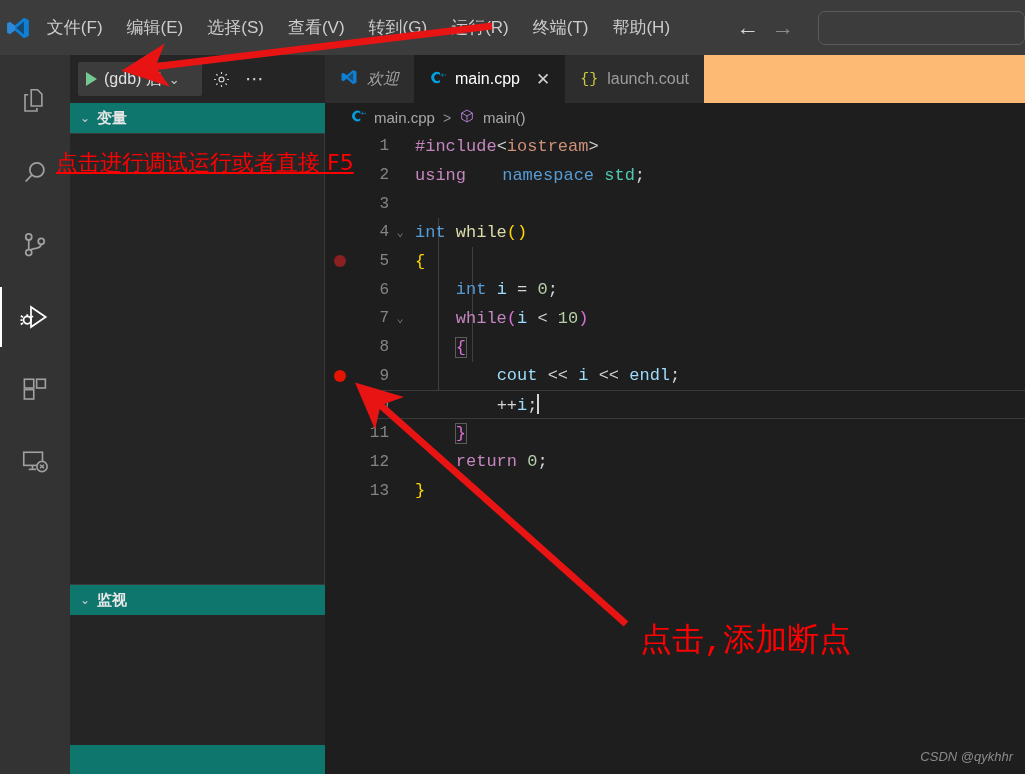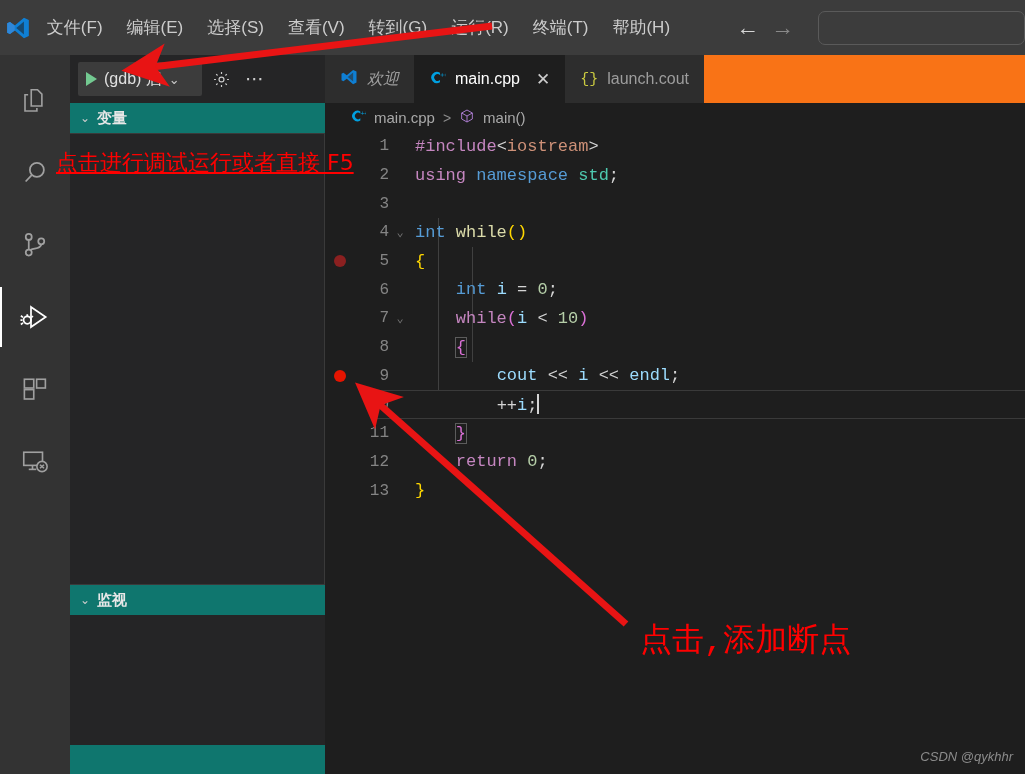--- a/index.html
+++ b/index.html
@@ -78,21 +78,21 @@
   .vars-body {
     margin: 0 0 0 0; height: 452px; background: #252526;
     border-top: 1px solid #3a3a3a; border-bottom: 1px solid #3a3a3a;
     border-right: 1px solid #3a3a3a;
   }
   .watch-body { height: 130px; background: #252526; }
 
   
   .tabbar {
     position: absolute; left: 325px; top: 55px; width: 700px; height: 48px;
-    background: #f97316; display: flex; align-items: stretch;
+    background: #fdba74; display: flex; align-items: stretch;
   }
   .tab {
     display: flex; align-items: center; gap: 9px; padding: 0 15px;
     color: #9d9d9d; font-size: 16px; background: #2d2d2d; position: relative;
   }
   .tab.active { background: #1e1e1e; color: #ffffff; }
   .tab.active::before {
     content: ""; position: absolute; left: 0; right: 0; top: 0; height: 1px; background: #1e1e1e;
   }
   .tab .tab-label.italic { font-style: italic; }
@@ -127,21 +127,21 @@
   .code-text { white-space: pre; color: #d4d4d4; padding-left: 4px; }
   .cursor {
     display: inline-block; width: 2px; height: 20px; background: #d4d4d4;
     vertical-align: -4px;
   }
   .brkt-box { outline: 1px solid #5c5c5c; }
 
   
   .t-key    { color: #569cd6; }   
   .t-ctl    { color: #c586c0; }   
-  .t-ns     { color: #569cd6; }   
+  .t-ns     { color: #569cd6; margin-left: 26px; }   
   .t-type   { color: #4ec9b0; }   
   .t-str    { color: #ce9178; }   
   .t-fn     { color: #dcdcaa; }   
   .t-var    { color: #9cdcfe; }   
   .t-num    { color: #b5cea8; }   
   .t-op     { color: #d4d4d4; }
   .t-p0     { color: #ffd700; }   
   .t-p1     { color: #da70d6; }
   .t-punc   { color: #d4d4d4; }
 

